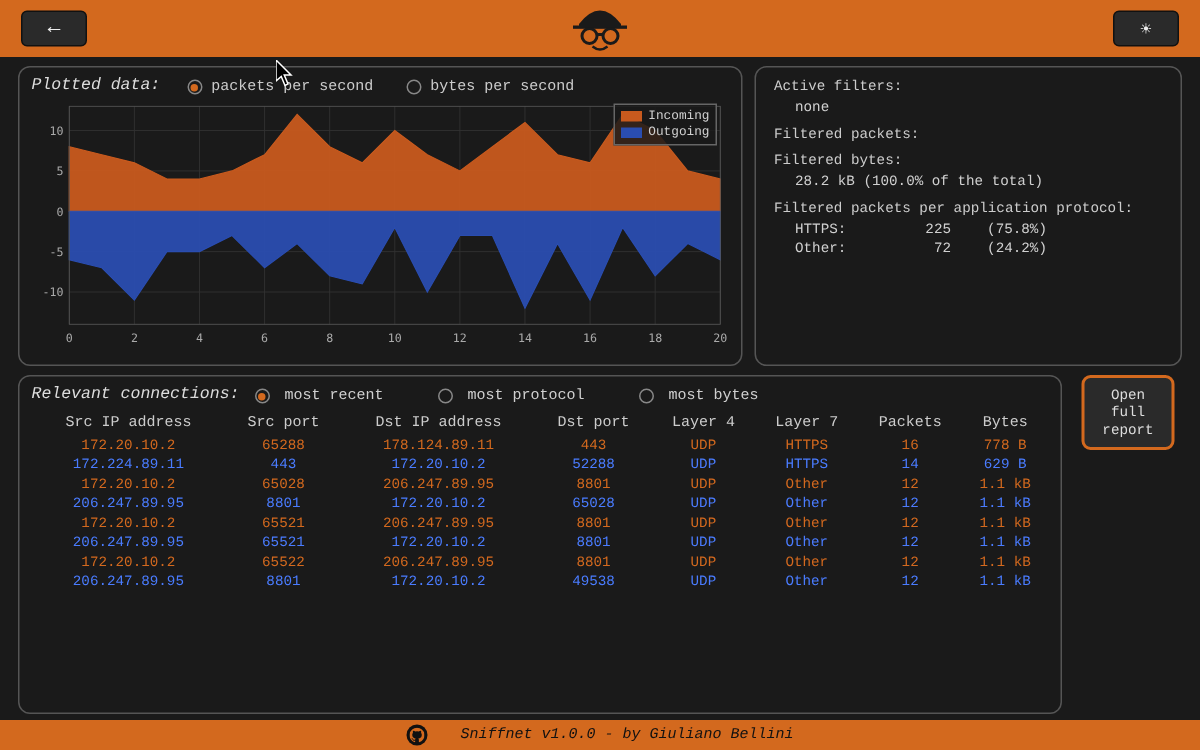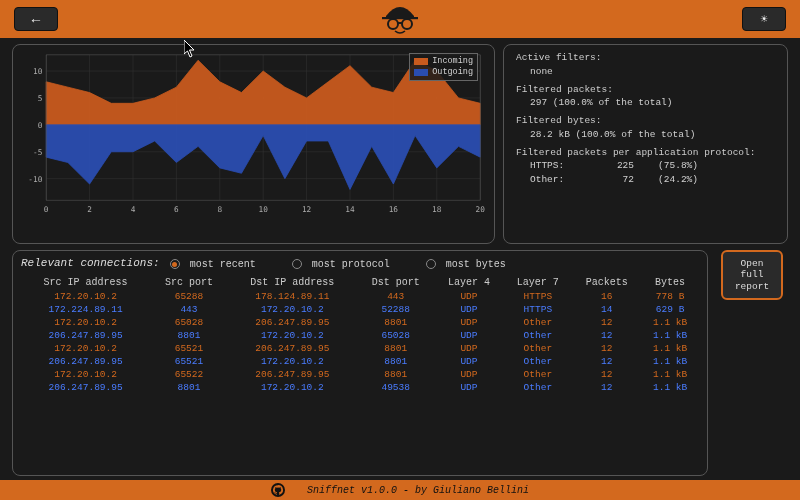--- a/index.html
+++ b/index.html
@@ -119,20 +119,29 @@
   </div>
   <div class="icon-btn">
     <span style="font-size:12px">☀</span>
   </div>
 </div>
 
 <div class="main">
   <div class="row1">
 
     <div class="panel panel-chart">
+      <div class="radio-row">
+        <span class="ptitle">Plotted data:</span>
+        <span style="width:6px"></span>
+        <span class="radio sel"></span>
+        <span>packets per second</span>
+        <span style="width:10px"></span>
+        <span class="radio"></span>
+        <span>bytes per second</span>
+      </div>
       <div class="chart-area">
         <svg class="chart-svg" id="chart-svg" viewBox="0 0 480 170" preserveAspectRatio="none">
             <line x1="26" y1="131.77777777777777" x2="474" y2="131.77777777777777" stroke="#333" stroke-width="0.6"></line>
             <text x="22" y="134.77777777777777" fill="#aaa" font-size="8" text-anchor="end" font-family="monospace">-10</text>
             <line x1="26" y1="104.00000000000001" x2="474" y2="104.00000000000001" stroke="#333" stroke-width="0.6"></line>
             <text x="22" y="107.00000000000001" fill="#aaa" font-size="8" text-anchor="end" font-family="monospace">-5</text>
             <line x1="26" y1="76.22222222222223" x2="474" y2="76.22222222222223" stroke="#333" stroke-width="0.6"></line>
             <text x="22" y="79.22222222222223" fill="#aaa" font-size="8" text-anchor="end" font-family="monospace">0</text>
             <line x1="26" y1="48.44444444444444" x2="474" y2="48.44444444444444" stroke="#333" stroke-width="0.6"></line>
             <text x="22" y="51.44444444444444" fill="#aaa" font-size="8" text-anchor="end" font-family="monospace">5</text>
@@ -176,21 +185,20 @@
             </div>
         </div>
       </div>
     </div>
 
     <div class="panel panel-filters">
       <div class="lbl">Active filters:</div>
       <div class="ind">none</div>
       <div class="vgap"></div>
       <div class="lbl">Filtered packets:</div>
-      <div class="ind">297 (100.0% of the total)</div>
       <div class="vgap"></div>
       <div class="lbl">Filtered bytes:</div>
       <div class="ind">28.2 kB (100.0% of the total)</div>
       <div class="vgap"></div>
       <div class="lbl">Filtered packets per application protocol:</div>
       <div id="proto-list" class="ind">
           <div class="proto-row">
             <span>HTTPS:</span>
             <span>225</span>
             <span>(75.8%)</span>

